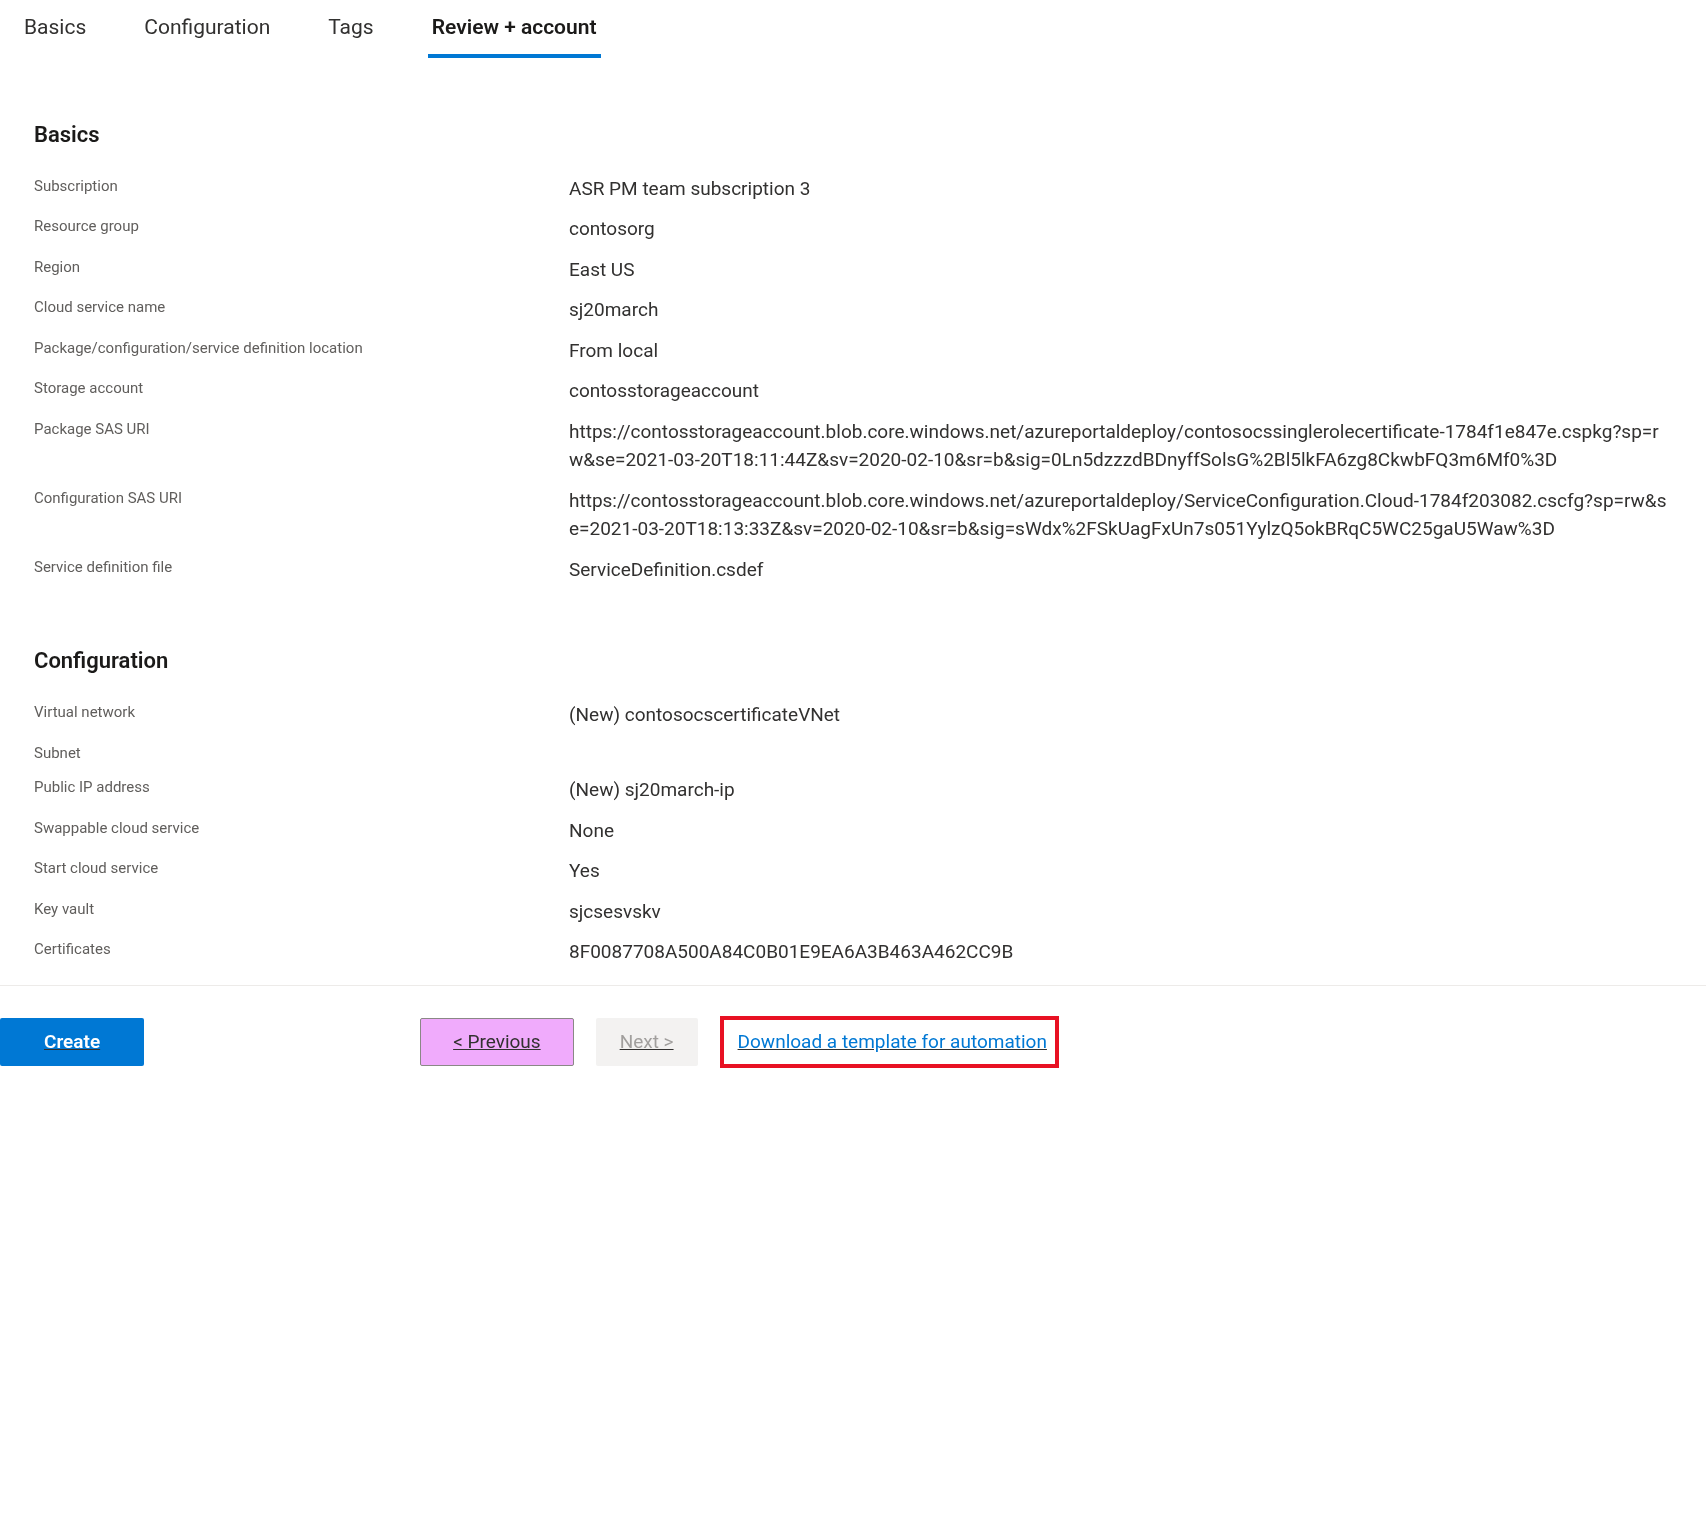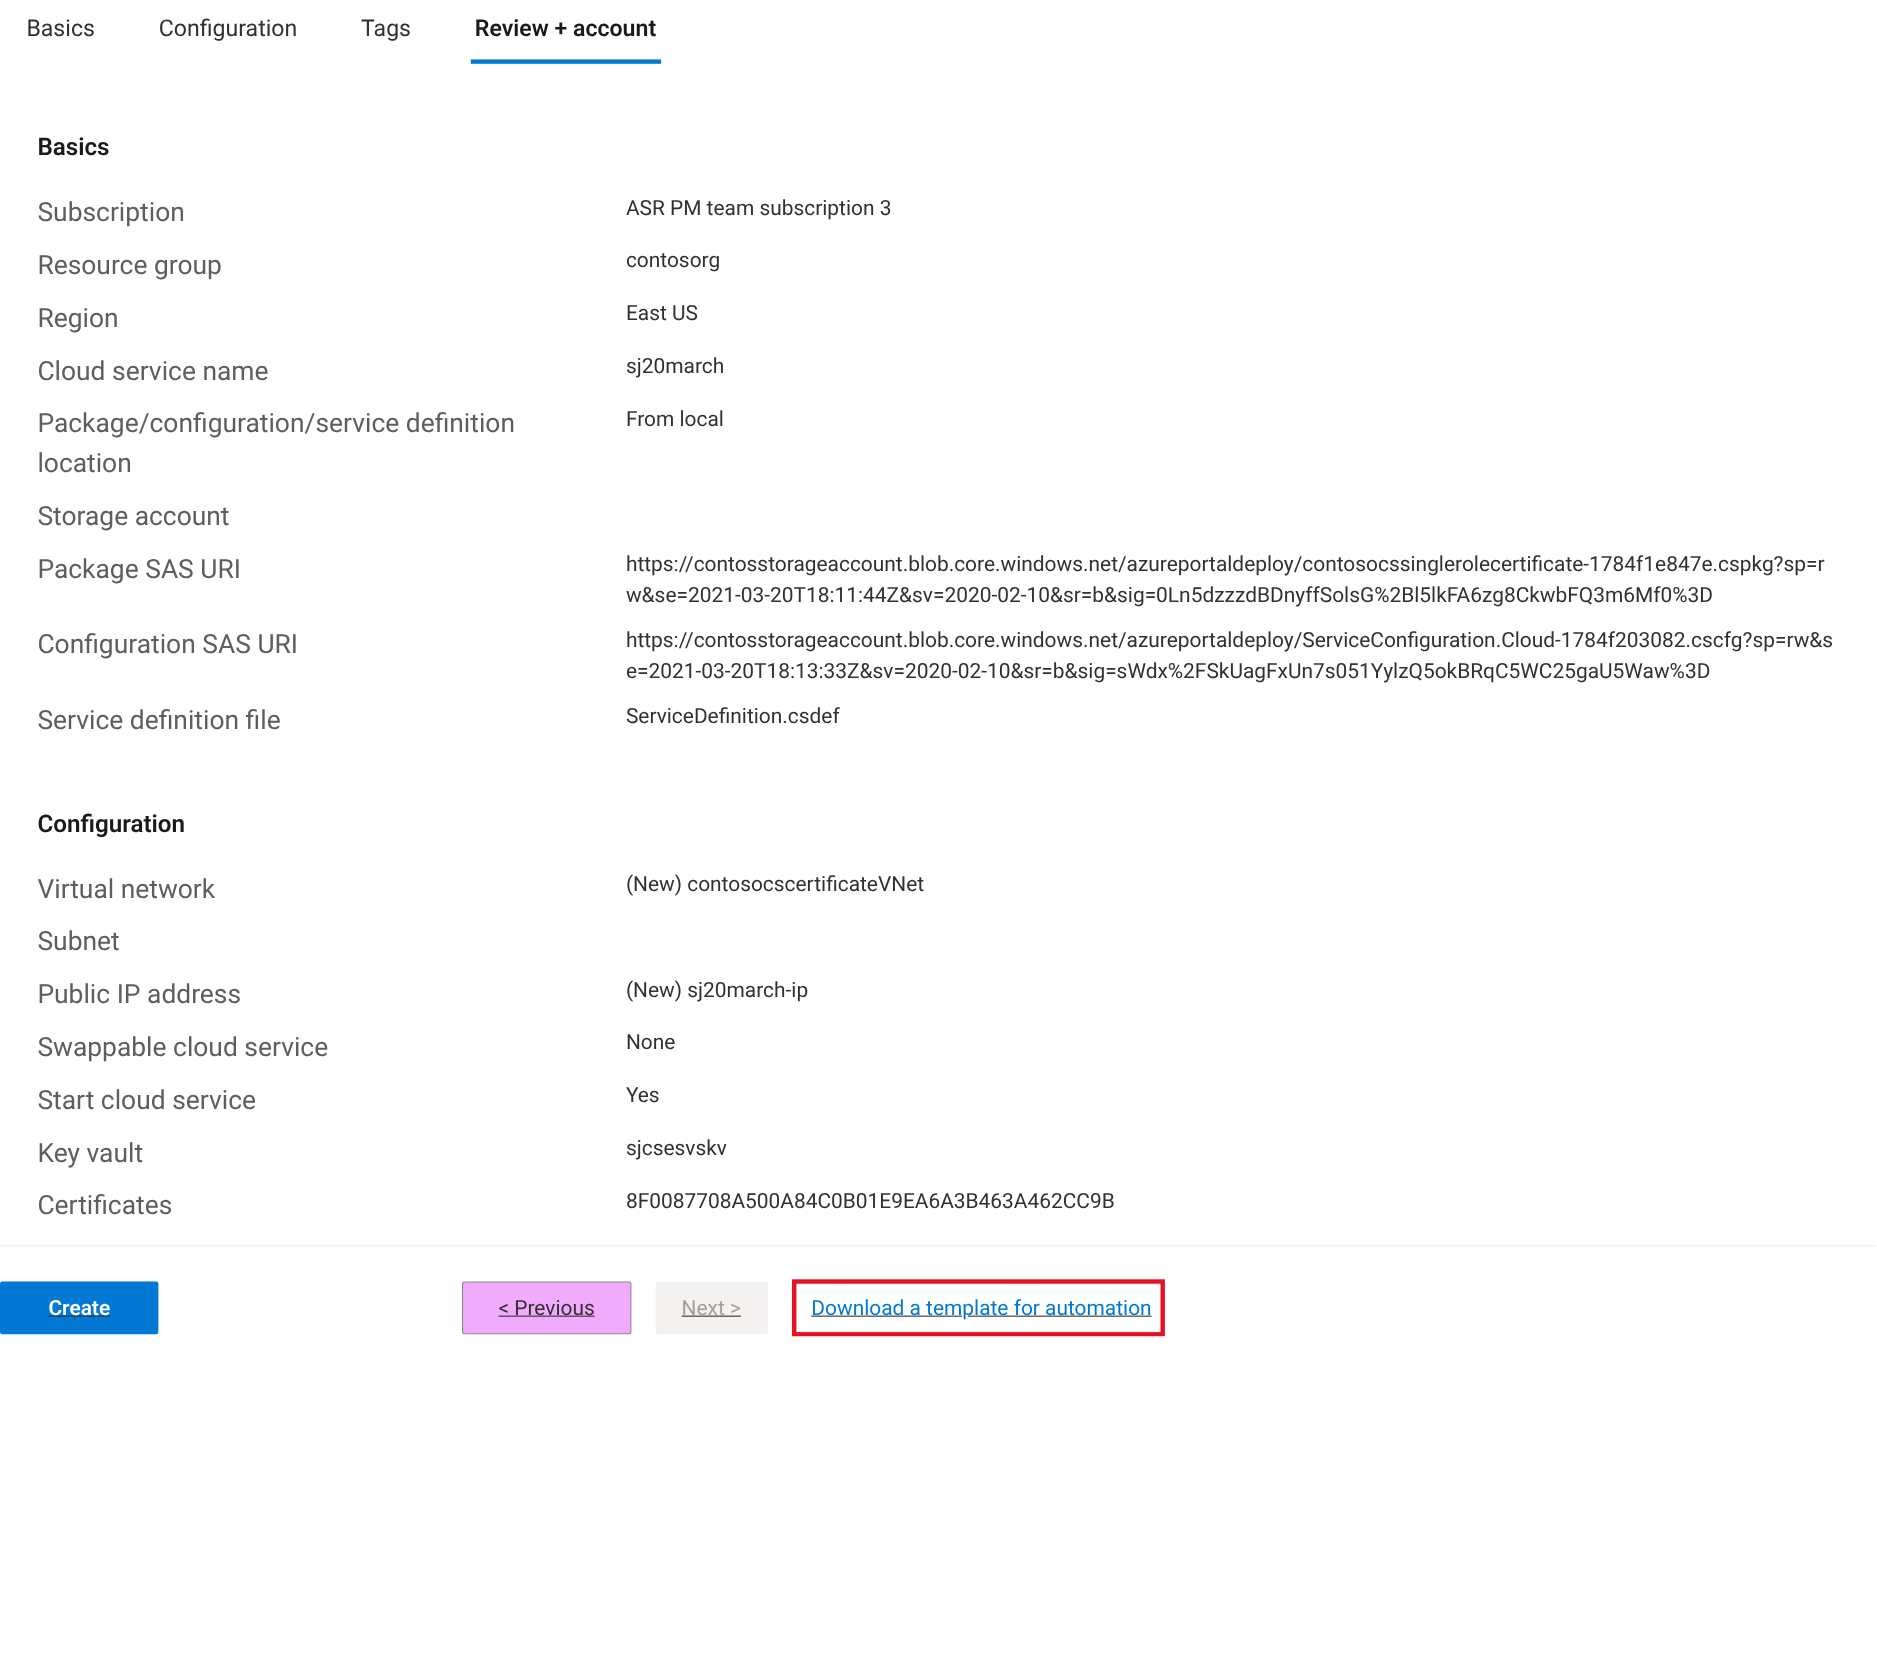--- a/index.html
+++ b/index.html
@@ -42,21 +42,21 @@
     }
     .kv-row {
       display: flex;
       align-items: flex-start;
       margin-bottom: 12px;
     }
     .kv-label {
       flex: 0 0 535px;
       max-width: 535px;
       color: #605e5c;
-      font-size: 24px;
+      font-size: 15px;
       padding-right: 20px;
       word-wrap: break-word;
     }
     .kv-value {
       flex: 1 1 auto;
       color: #323130;
       font-size: 19px;
       word-break: break-all;
       max-width: 1120px;
     }
@@ -148,20 +148,21 @@
     <div class="kv-row">
       <div class="kv-label">Cloud service name</div>
       <div class="kv-value">sj20march</div>
     </div>
     <div class="kv-row">
       <div class="kv-label">Package/configuration/service definition location</div>
       <div class="kv-value">From local</div>
     </div>
     <div class="kv-row">
       <div class="kv-label">Storage account</div>
+      <div class="kv-value">contosstorageaccount</div>
     </div>
     <div class="kv-row">
       <div class="kv-label">Package SAS URI</div>
       <div class="kv-value">https://contosstorageaccount.blob.core.windows.net/azureportaldeploy/contosocssinglerolecertificate-1784f1e847e.cspkg?sp=rw&amp;se=2021-03-20T18:11:44Z&amp;sv=2020-02-10&amp;sr=b&amp;sig=0Ln5dzzzdBDnyffSolsG%2Bl5lkFA6zg8CkwbFQ3m6Mf0%3D</div>
     </div>
     <div class="kv-row">
       <div class="kv-label">Configuration SAS URI</div>
       <div class="kv-value">https://contosstorageaccount.blob.core.windows.net/azureportaldeploy/ServiceConfiguration.Cloud-1784f203082.cscfg?sp=rw&amp;se=2021-03-20T18:13:33Z&amp;sv=2020-02-10&amp;sr=b&amp;sig=sWdx%2FSkUagFxUn7s051YylzQ5okBRqC5WC25gaU5Waw%3D</div>
     </div>
     <div class="kv-row">

